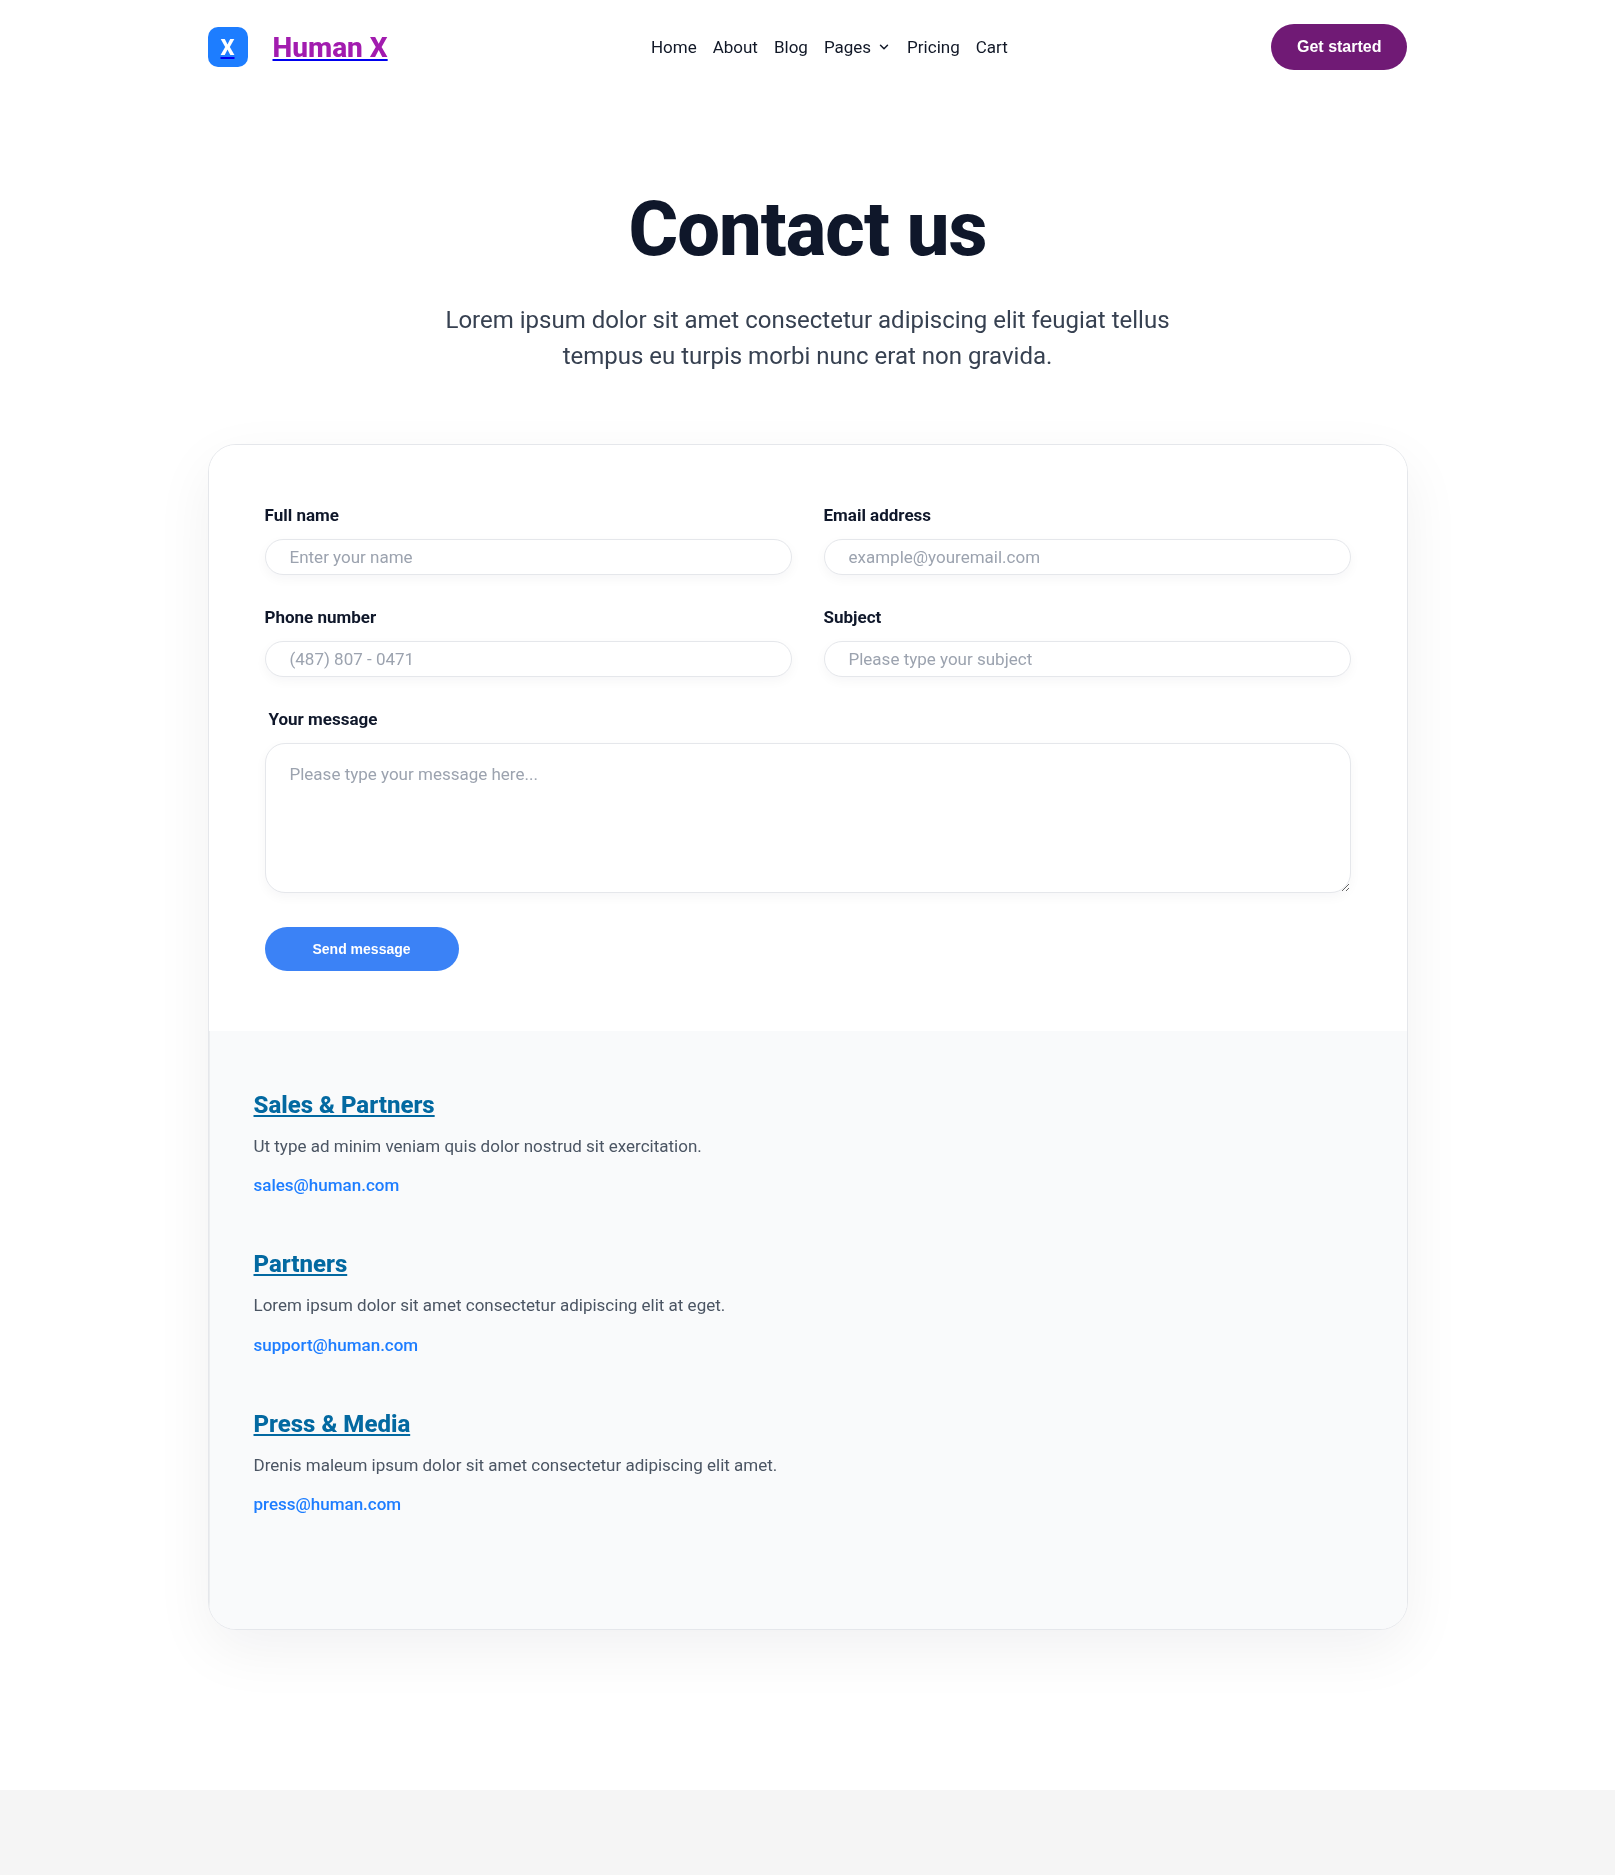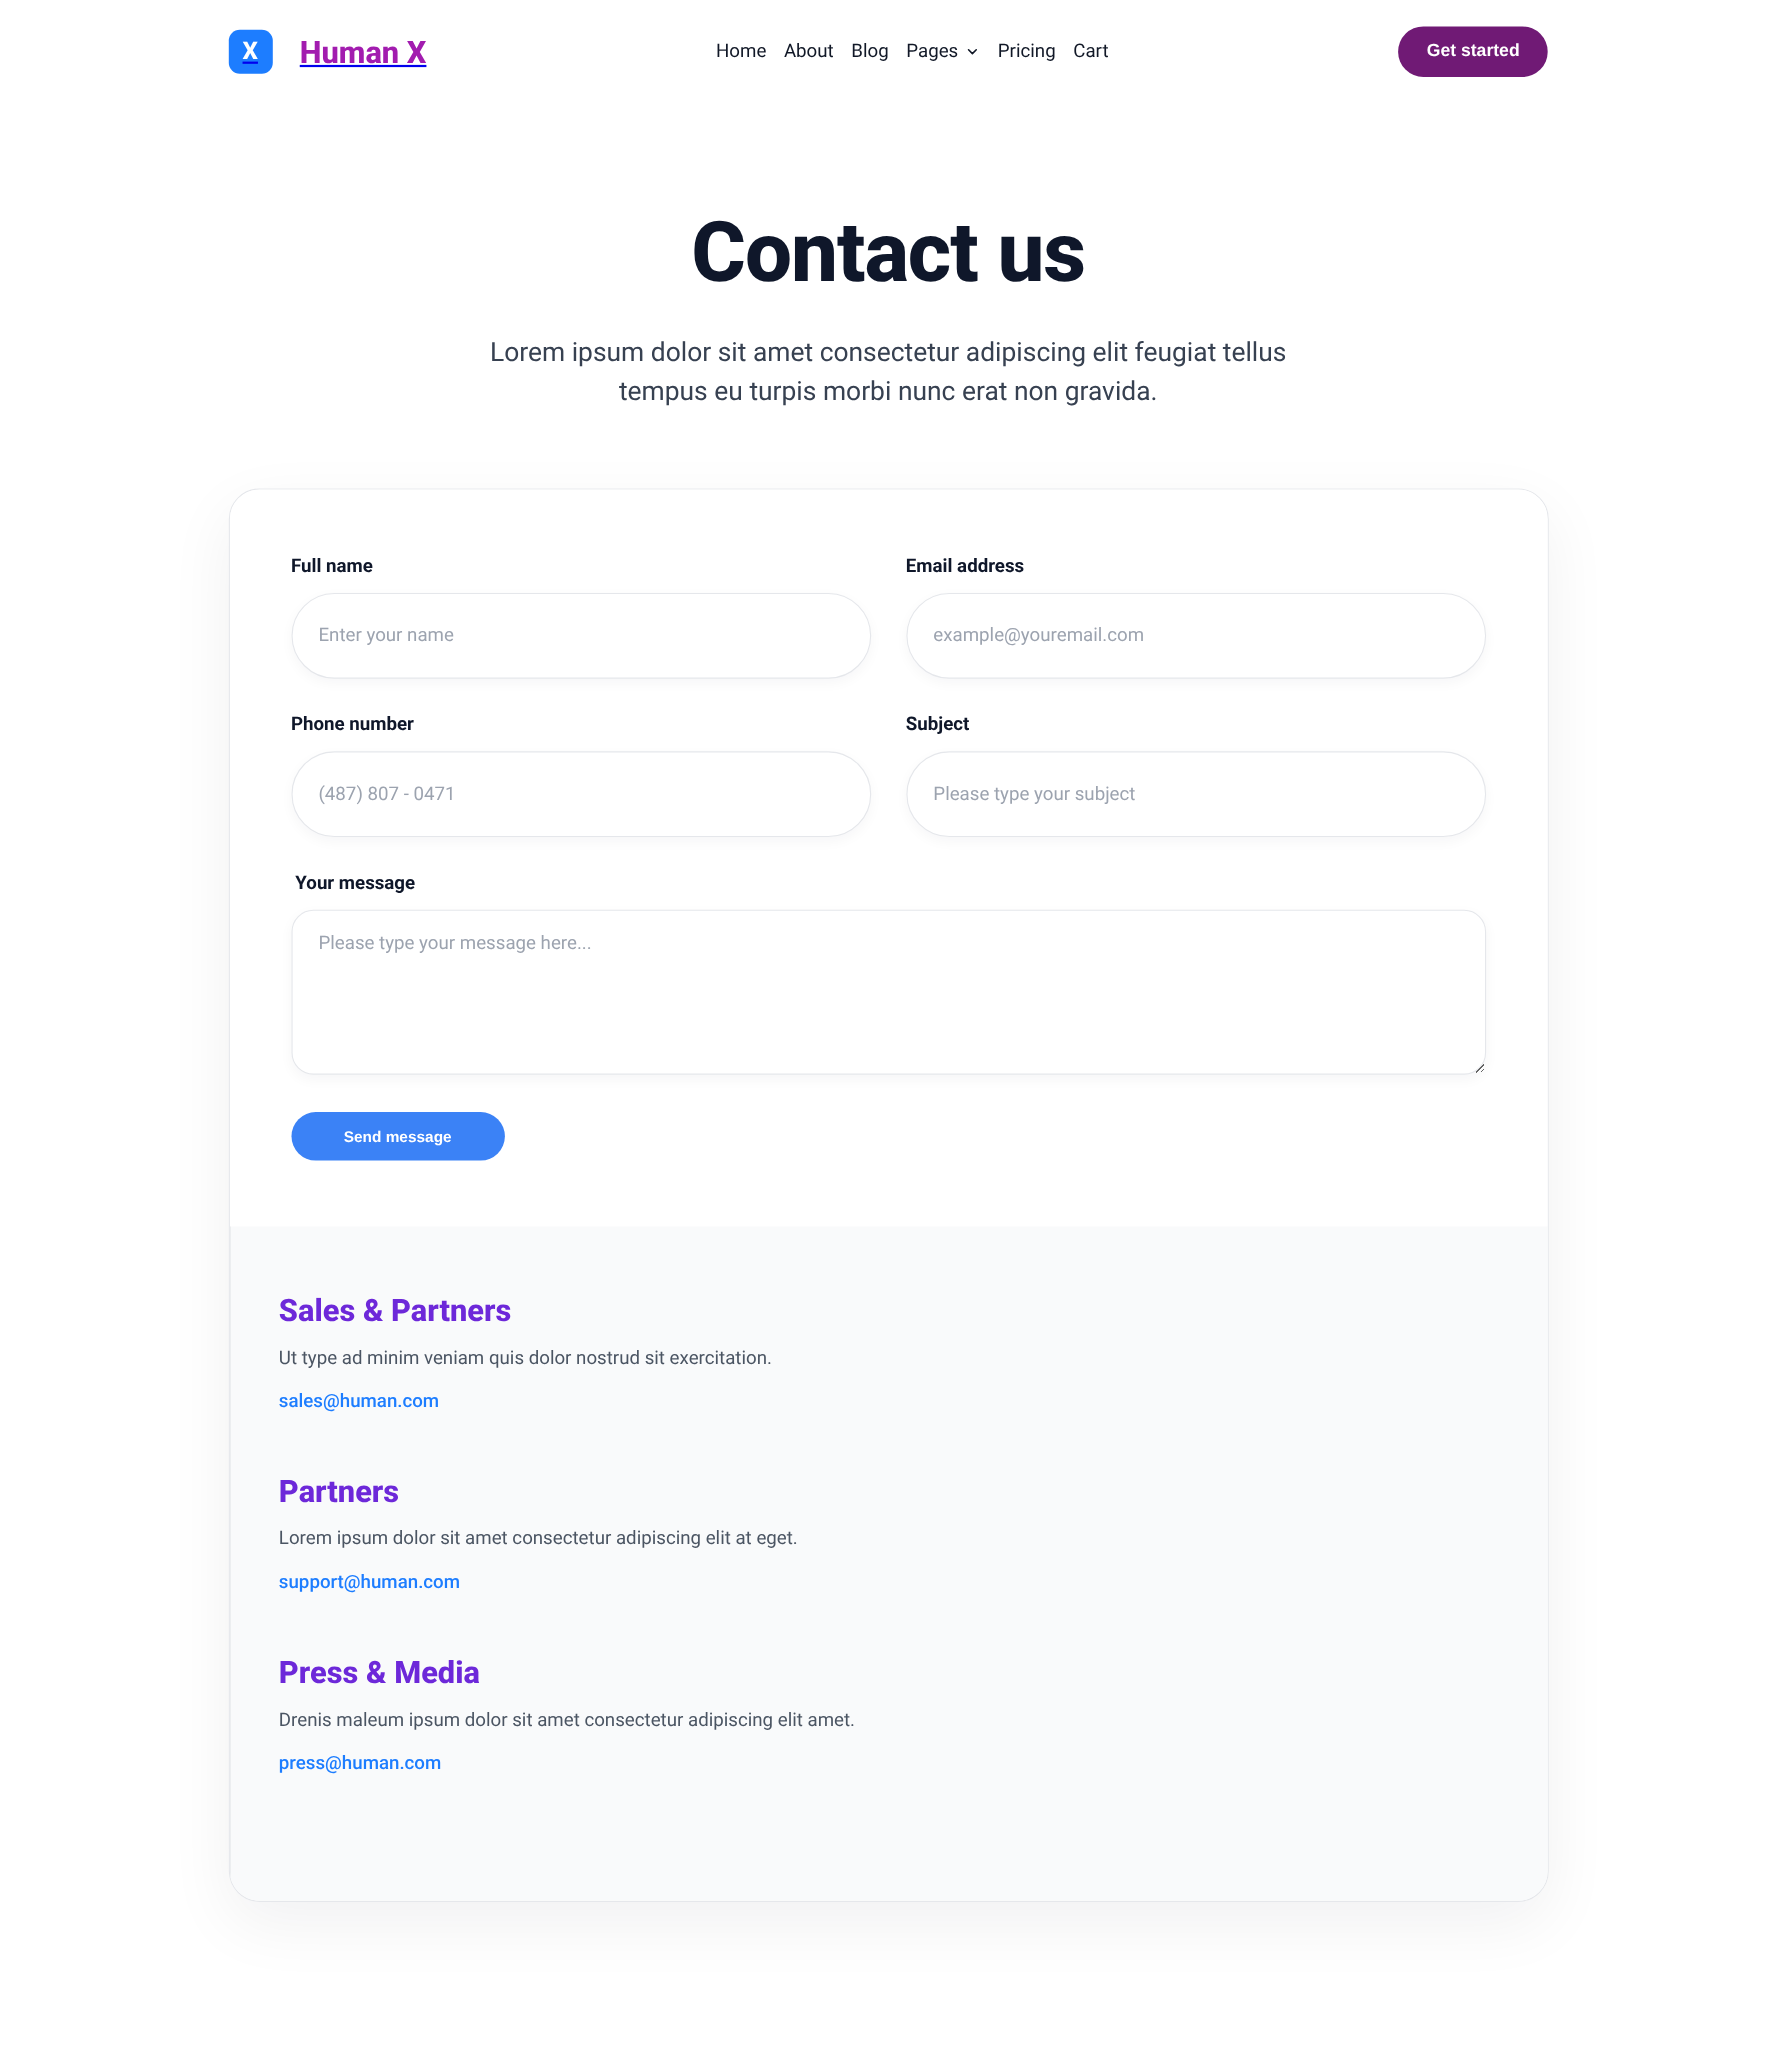--- a/index.html
+++ b/index.html
@@ -121,21 +121,21 @@
   display: block;
   font-weight: 700;
   font-size: 17px;
   margin-bottom: 14px;
   color: #0f172a;
 }
 .form-input, .form-textarea {
   width: 100%;
   border: 1px solid #e5e7eb;
   border-radius: 40px;
-  padding: 28px 24px;
+  padding: 7px 24px;
   font-size: 17px;
   color: #111827;
   outline: none;
   box-shadow: 0 4px 12px rgba(15,23,42,0.04);
   font-family: inherit;
 }
 .form-input::placeholder, .form-textarea::placeholder {
   color: #9ca3af;
 }
 .form-textarea {
@@ -152,24 +152,25 @@
   padding: 14px 48px;
   font-size: 14px;
   font-weight: 700;
   cursor: pointer;
   margin-top: 30px;
 }
 .info-block {
   margin-bottom: 55px;
 }
 .info-title {
-  font-size: 28px;
+  font-size: 24px;
   font-weight: 800;
   margin-bottom: 14px;
-  color: #6d28d9;
+  color: #0369a1;
+  text-decoration: underline;
 }
 .info-text {
   font-size: 17px;
   color: #4b5563;
   line-height: 1.55;
   margin-bottom: 16px;
 }
 .info-link {
   color: #1d7dff;
   font-size: 17px;

